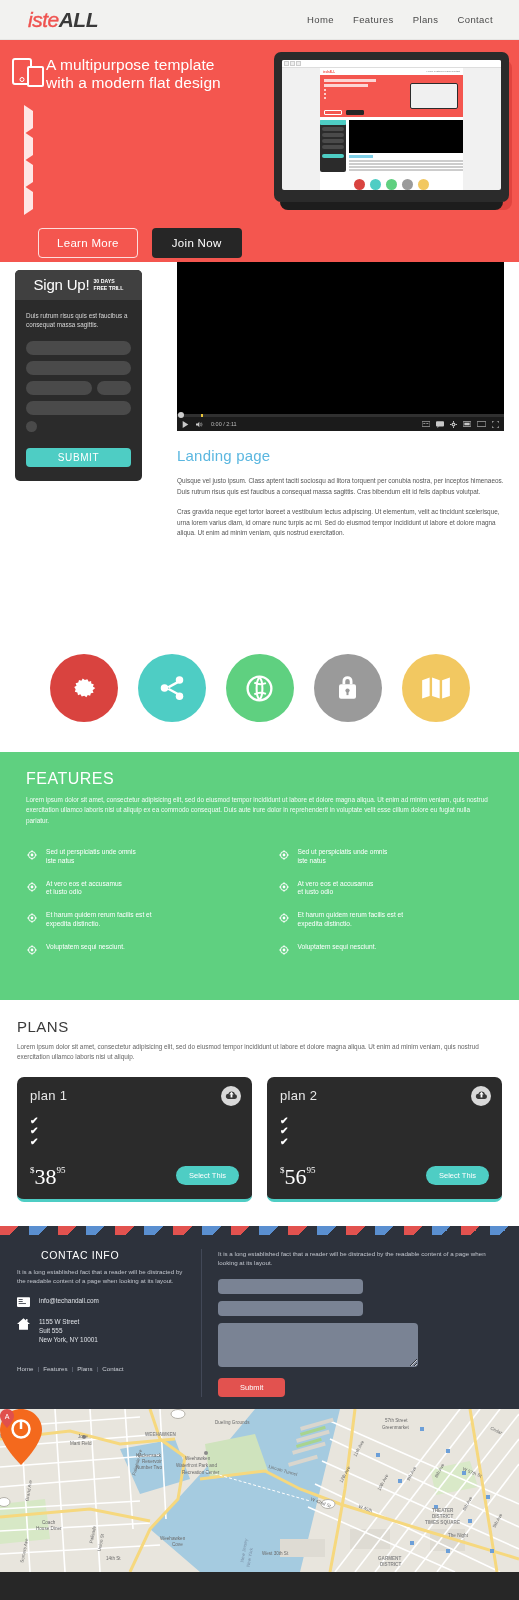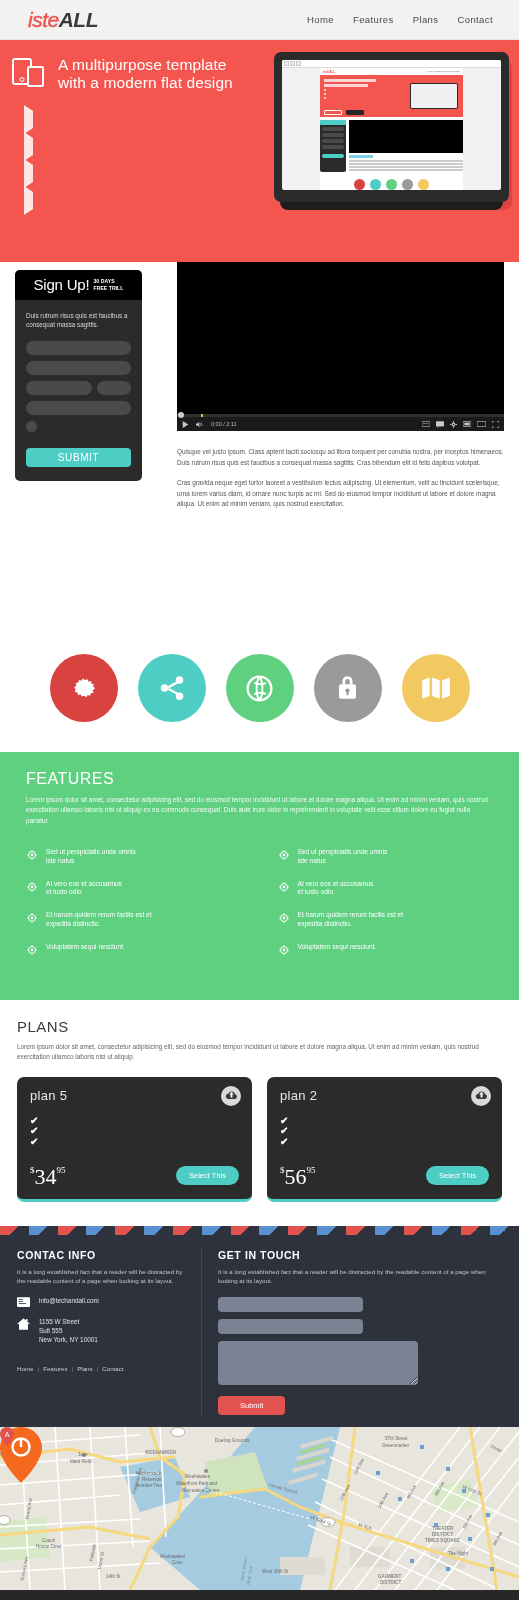--- a/index.html
+++ b/index.html
@@ -24,21 +24,21 @@
   }
   .logo .all { color: #3a3a3a; font-weight: bold; font-style: italic; }
   .nav { display: flex; gap: 19px; }
   .nav a { font-size: 9.5px; color: #4a4a4a; text-decoration: none; letter-spacing: .4px; }
 
   
   .hero {
     background: #f4564f; height: 222px; position: relative; overflow: hidden;
   }
   .hero-left { position: absolute; left: 12px; top: 16px; width: 250px; }
-  .hero-head { display: flex; align-items: flex-start; gap: 12px; }
+  .hero-head { display: flex; align-items: flex-start; gap: 0; }
   .device-icon { position: relative; width: 34px; height: 30px; flex: 0 0 34px; margin-top: 2px;}
   .device-icon .tablet {
     position: absolute; left: 0; top: 0; width: 20px; height: 27px;
     border: 2.5px solid #fff; border-radius: 3px; background: #f4564f;
   }
   .device-icon .tablet:after{
     content:""; position:absolute; left:50%; bottom:1px; transform:translateX(-50%);
     width:3px;height:3px;border:1px solid #fff;border-radius:50%;
   }
   .device-icon .phone {
@@ -101,21 +101,21 @@
   .mini-icons{display:flex;justify-content:center;gap:5px;padding:4px 0 6px;background:#fff;}
   .mini-icons i{width:11px;height:11px;border-radius:50%;display:block;}
 
   
   .mid { position: relative; background: #fff; padding: 20px 0 0 0; height: 370px; }
   .signup {
     position: absolute; left: 15px; top: 8px; width: 127px;
     background: #2b2b2b; border-radius: 5px; overflow: hidden;
   }
   .signup-head {
-    background: #000000; padding: 6px 8px 7px; display: flex;
+    background: #404040; padding: 6px 8px 7px; display: flex;
     align-items: center; justify-content: center; gap: 4px;
   }
   .signup-head .t { color: #fff; font-size: 15px; letter-spacing: -.2px; }
   .signup-head .badge { color: #fff; font-size: 5.2px; font-weight: bold; line-height: 1.25; }
   .signup-body { padding: 11px 11px 14px; }
   .signup-desc { color: #d8d8d8; font-size: 6.3px; line-height: 1.5; margin-bottom: 11px; }
   .inp { background: #4a4a4a; border: none; border-radius: 9px; height: 14px; width: 100%; margin-bottom: 6px; display: block; }
   .inp-row { display: flex; gap: 5px; margin-bottom: 6px; }
   .inp-row .inp { margin: 0; }
   .inp-row .a { flex: 1.9; }
@@ -184,21 +184,21 @@
     background: #4ecdc4; color: #fff; border: none; border-radius: 11px;
     padding: 5px 13px; font-size: 7.5px; margin-bottom: 3px;
   }
 
   
   .airmail { height: 9px; display: flex; overflow: hidden; }
   .airmail i { flex: 1 0 11px; height: 9px; }
   .footer { background: #2d323c; padding: 14px 17px 12px; display: flex; min-height: 172px; }
   .foot-left { width: 185px; padding-right: 14px; border-right: 1px solid #424857; }
   .foot-right { flex: 1; padding-left: 16px; }
-  .footer h3 { color: #fff; font-size: 10.5px; font-weight: bold; letter-spacing: .6px; margin-bottom: 6px; }
+  .footer h3 { color: #fff; font-size: 10.5px; font-weight: normal; letter-spacing: .6px; margin-bottom: 6px; margin-left: 24px; }
   .footer p.d { color: #c2c6ce; font-size: 6.2px; line-height: 1.55; }
   .ci-row { display: flex; gap: 9px; align-items: flex-start; margin-top: 11px; }
   .ci-row .v { color: #dfe2e7; font-size: 6.4px; line-height: 1.4; }
   .foot-links { margin-top: 20px; color: #c9cdd4; font-size: 6.2px; }
   .foot-links a { color: #c9cdd4; text-decoration: none; }
   .foot-links span { margin: 0 4px; color: #7b8191; }
   .finp { background: #7a8394; border: none; border-radius: 4px; height: 15px; width: 145px; display: block; margin-bottom: 7px; }
   .ftxt { background: #7a8394; border: none; border-radius: 4px; height: 44px; width: 200px; display: block; margin-bottom: 9px; }
   .fsubmit { background: #e2524f; color: #fff; border: none; border-radius: 4px; padding: 5px 22px; font-size: 7.5px; }
 
@@ -239,20 +239,24 @@
           <div>A multipurpose template</div>
           <div>with a modern flat design</div>
         </div>
       </div>
       <ul class="hero-bullets">
         <li><span class="arrow"></span></li>
         <li><span class="arrow"></span></li>
         <li><span class="arrow"></span></li>
         <li><span class="arrow"></span></li>
       </ul>
+      <div class="hero-btns">
+        <button class="btn-outline">Learn More</button>
+        <button class="btn-dark">Join Now</button>
+      </div>
     </div>
 
     <div class="laptop">
       <div class="laptop-shadow"></div>
       <div class="laptop-body">
         <div class="laptop-screen">
           <div class="mini-urlbar">
               <i></i>
               <i></i>
               <i></i>
@@ -373,20 +377,21 @@
               </svg>
             <svg class="vicon" width="7" height="7" viewBox="0 0 10 10">
                 <path d="M0,3 L0,0 L3,0 M7,0 L10,0 L10,3 M10,7 L10,10 L7,10 M3,10 L0,10 L0,7" fill="none" stroke="#c9c9c9" stroke-width="1.2"></path>
               </svg>
           </div>
         </div>
       </div>
     </div>
 
     <div class="landing">
+      <h2>Landing page</h2>
       <p>Quisque vel justo ipsum. Class aptent taciti sociosqu ad litora torquent per conubia nostra, per inceptos himenaeos. Duis rutrum risus quis est faucibus a consequat massa sagittis. Cras bibendum elit id felis dapibus volutpat.</p>
       <p>Cras gravida neque eget tortor laoreet a vestibulum lectus adipiscing. Ut elementum, velit ac tincidunt scelerisque, urna lorem varius diam, id ornare nunc turpis ac mi. Sed do eiusmod tempor incididunt ut labore et dolore magna aliqua. Ut enim ad minim veniam, quis nostrud exercitation.</p>
     </div>
   </div>
 
   <div class="circles">
     <div class="circle" style="background:#d9433f">
       <svg width="30" height="30" viewBox="0 0 24 24" fill="#fff">
         <path d="M12 8a4 4 0 1 0 0 8 4 4 0 0 0 0-8zm0 6a2 2 0 1 1 0-4 2 2 0 0 1 0 4z"></path>
         <path d="M21 12l-1.8-1.1.6-2-2-.6L17.7 6.3 15.8 7 14.7 5l-2 .6L11 4.4 9.9 6.2 8 5.6 7.4 7.6 5.3 8.2l.7 1.9L4.2 11.2l1.1 1.8-.6 2 2 .6.5 2.1 1.9-.7 1.1 1.8 2-.6 1.7 1.2 1.1-1.8 1.9.6.6-2 2.1-.5-.7-1.9L21 12z"></path>
@@ -515,35 +520,35 @@
       </div>
     </div>
   </div>
 
   <div class="plans">
     <h2>PLANS</h2>
     <p>Lorem ipsum dolor sit amet, consectetur adipisicing elit, sed do eiusmod tempor incididunt ut labore et dolore magna aliqua. Ut enim ad minim veniam, quis nostrud exercitation ullamco laboris nisi ut aliquip.</p>
     <div class="plan-row">
 
       <div class="plan-card">
-        <div class="name">plan 5</div>
+        <div class="name">plan 1</div>
         <div class="cloud-badge">
           <svg width="13" height="11" viewBox="0 0 20 16" fill="#3a3a3a">
             <path d="M15.5 6.2A5.3 5.3 0 0 0 5.2 5.4 4 4 0 0 0 4.3 13.3h11.1a3.6 3.6 0 0 0 .1-7.1z"></path>
             <polygon points="10,2.4 13.3,6.4 6.7,6.4" fill="#fff"></polygon>
             <rect x="8.6" y="6" width="2.8" height="5" fill="#fff"></rect>
           </svg>
         </div>
         <div class="checks">
           <div class="ck">✔</div>
           <div class="ck">✔</div>
           <div class="ck">✔</div>
         </div>
         <div class="plan-foot">
-          <div class="price"><span class="cur">$</span><span class="amt">34</span><span class="cents">95</span></div>
+          <div class="price"><span class="cur">$</span><span class="amt">38</span><span class="cents">95</span></div>
           <button class="select-btn">Select This</button>
         </div>
       </div>
 
       <div class="plan-card">
         <div class="name">plan 2</div>
         <div class="cloud-badge">
           <svg width="13" height="11" viewBox="0 0 20 16" fill="#3a3a3a">
             <path d="M15.5 6.2A5.3 5.3 0 0 0 5.2 5.4 4 4 0 0 0 4.3 13.3h11.1a3.6 3.6 0 0 0 .1-7.1z"></path>
             <polygon points="10,2.4 13.3,6.4 6.7,6.4" fill="#fff"></polygon>
@@ -608,21 +613,20 @@
           <span>Suit 555</span><br>
           <span>New York, NY 10001</span>
         </span>
       </div>
       <div class="foot-links">
         <a href="#">Home</a><span>|</span><a href="#">Features</a><span>|</span><a href="#">Plans</a><span>|</span><a href="#">Contact</a>
       </div>
     </div>
 
     <div class="foot-right">
-      <h3>GET IN TOUCH</h3>
       <p class="d">It is a long established fact that a reader will be distracted by the readable content of a page when looking at its layout.</p>
       <div style="margin-top:11px">
         <input class="finp" style="">
         <input class="finp" style="">
         <textarea class="ftxt" style=""></textarea>
         <button class="fsubmit">Submit</button>
       </div>
     </div>
   </div>
 

